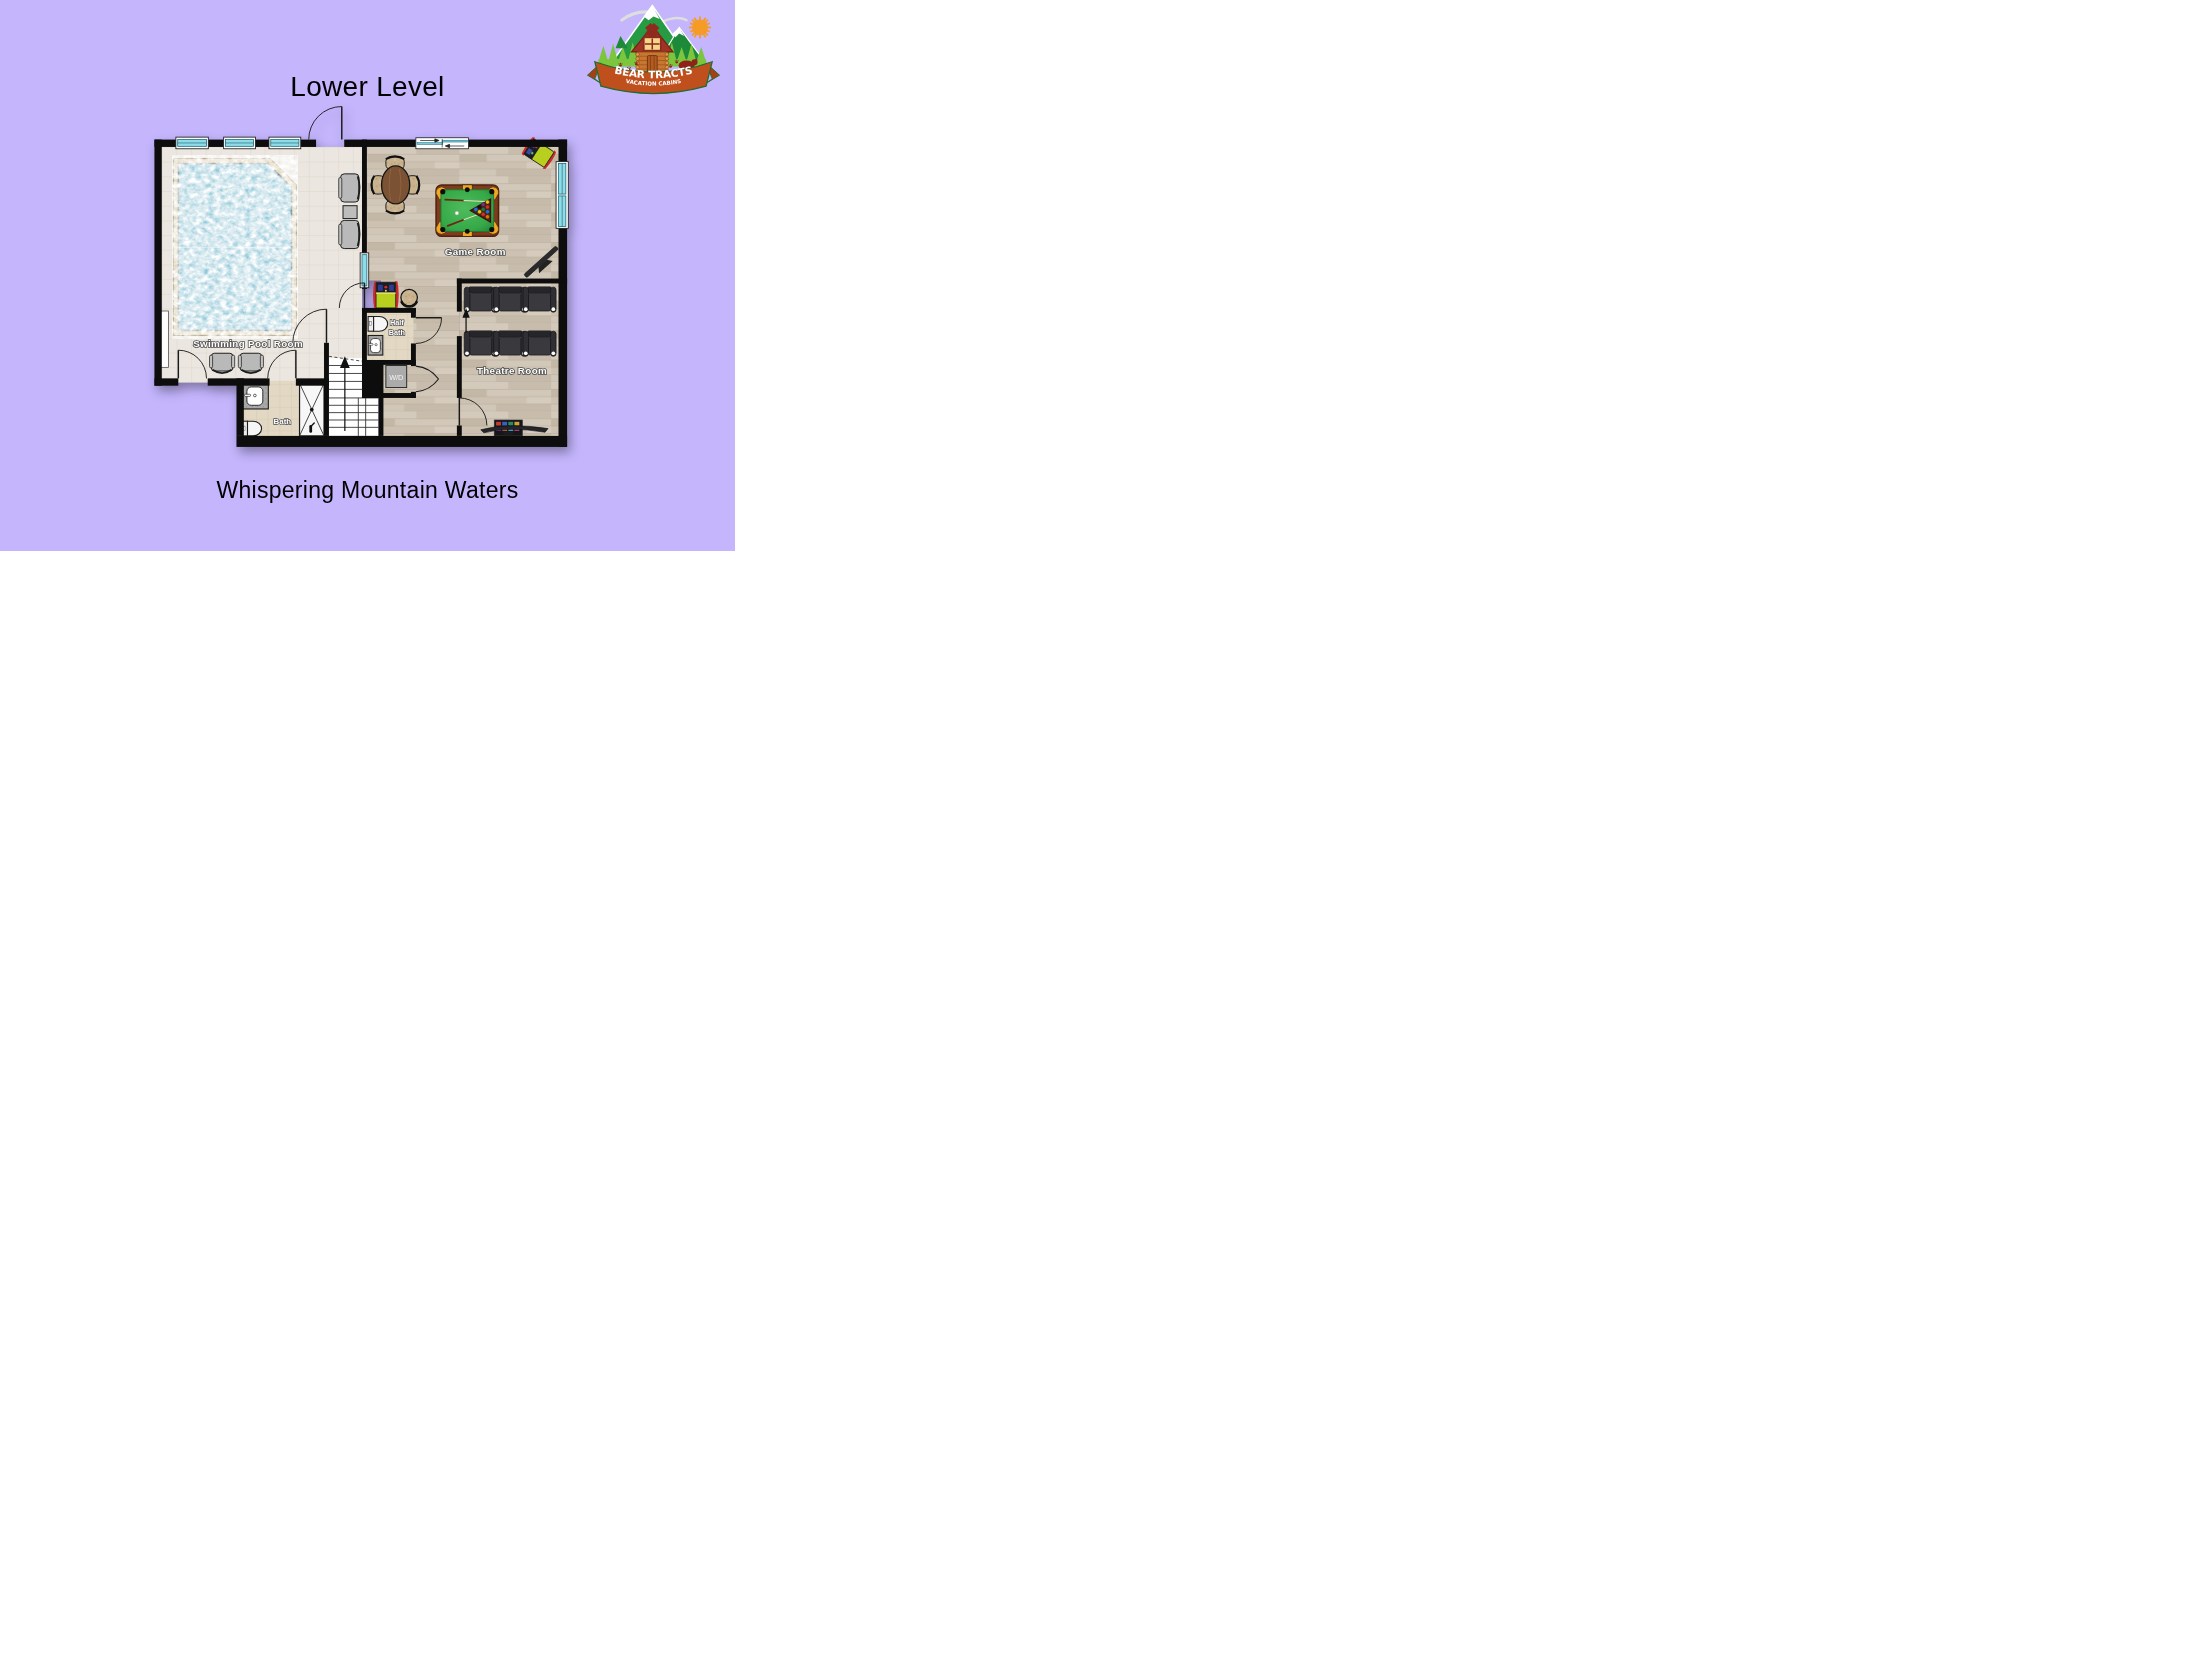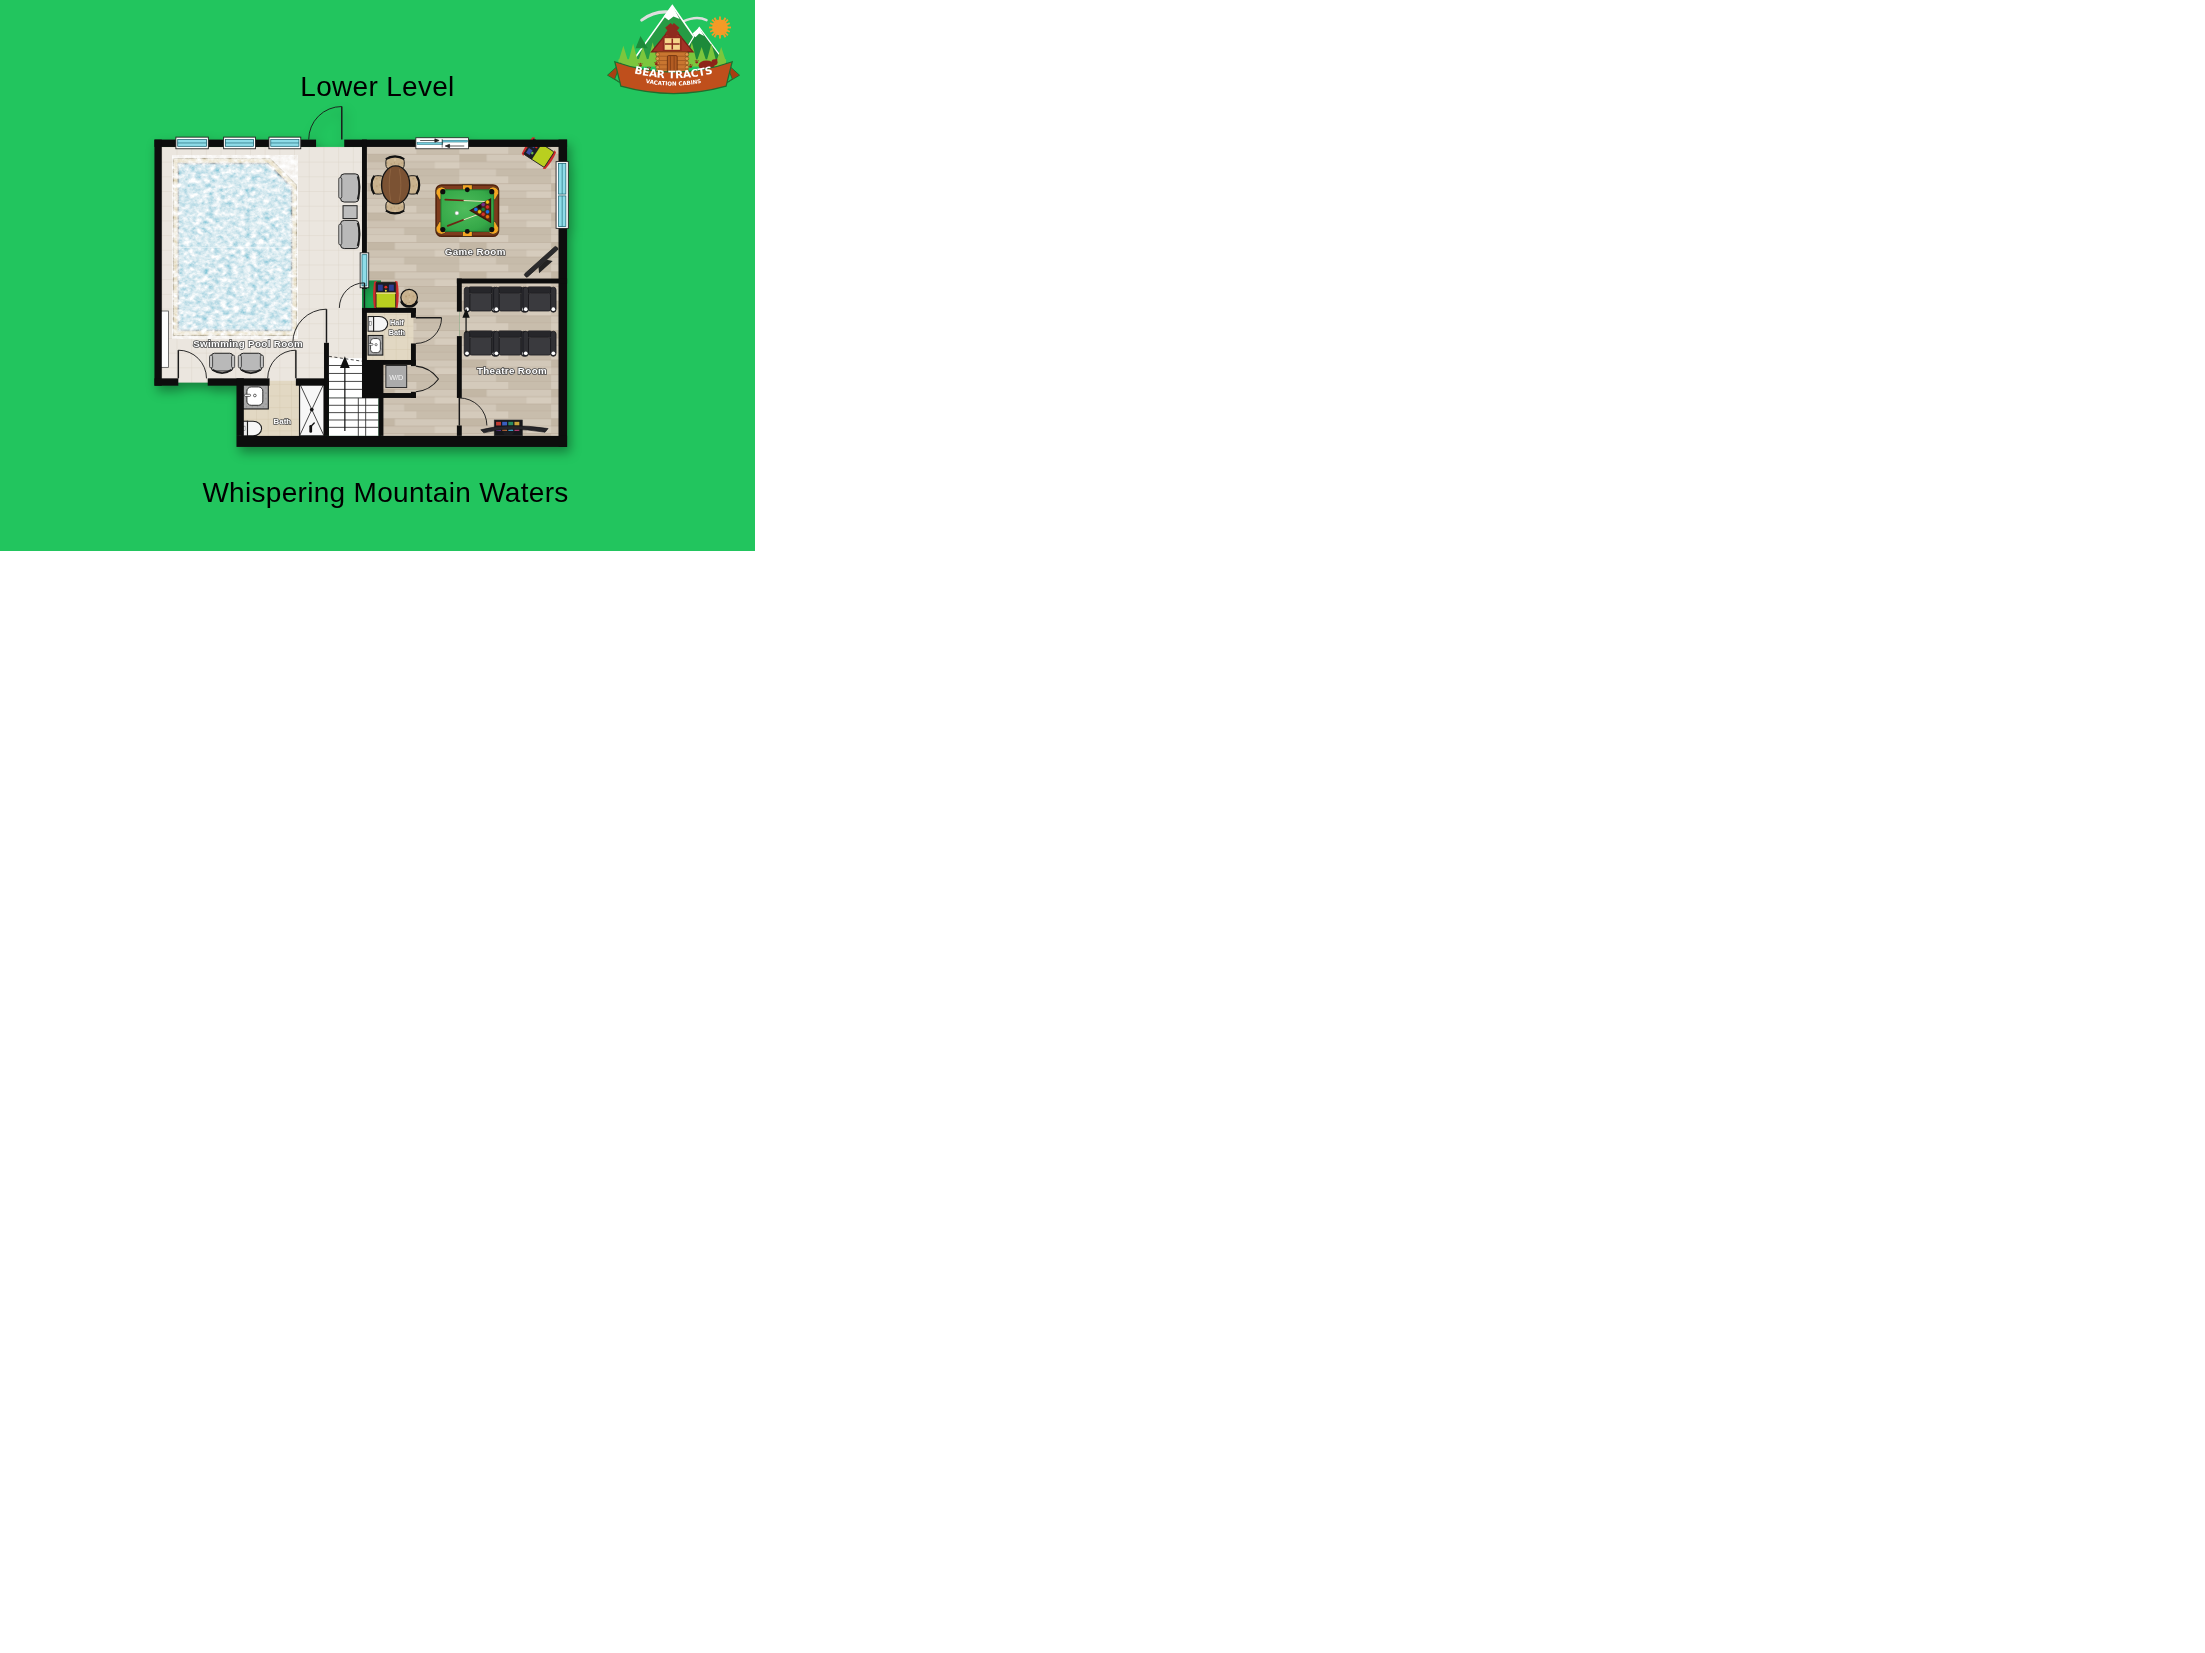--- a/index.html
+++ b/index.html
@@ -1,21 +1,21 @@
 <!DOCTYPE html>
 <html style="font-size:9.8px"><head>
 <meta charset="utf-8">
 <style>
   html,body{margin:0;padding:0;background:#ffffff;}
   body{font-family:"Liberation Sans","DejaVu Sans",sans-serif;}
-  .page{position:relative;width:735px;height:551px;background:#22c55e;overflow:hidden;padding-left:20px;}
+  .page{position:relative;width:735px;height:551px;background:#c4b5fd;overflow:hidden;}
   .title{position:absolute;left:0;width:100%;text-align:center;color:#000;
          font-family:"Liberation Sans",sans-serif;font-weight:400;letter-spacing:0.3px;}
   #title-top{top:71px;font-size:28px;}
-  #title-bottom{top:477px;font-size:28px;margin-left:8px;}
+  #title-bottom{top:477px;font-size:23px;}
   #plan{position:absolute;left:0;top:0;}
   #logo{position:absolute;right:13.5px;top:2.5px;}
   .room-label{fill:#fff;stroke:#4c4c4c;stroke-width:2.6px;paint-order:stroke;
               font-weight:bold;letter-spacing:.6px;font-family:"Liberation Sans",sans-serif;}
   .small-label{fill:#fff;stroke:#4c4c4c;stroke-width:2.2px;paint-order:stroke;
               font-weight:bold;font-family:"Liberation Sans",sans-serif;}
   .wd-label{fill:#f4f4f4;font-weight:400;font-family:"Liberation Sans",sans-serif;}
   .logo-text{fill:#fff;font-weight:bold;font-family:"DejaVu Sans","Liberation Sans",sans-serif;}
 </style>
 </head>

